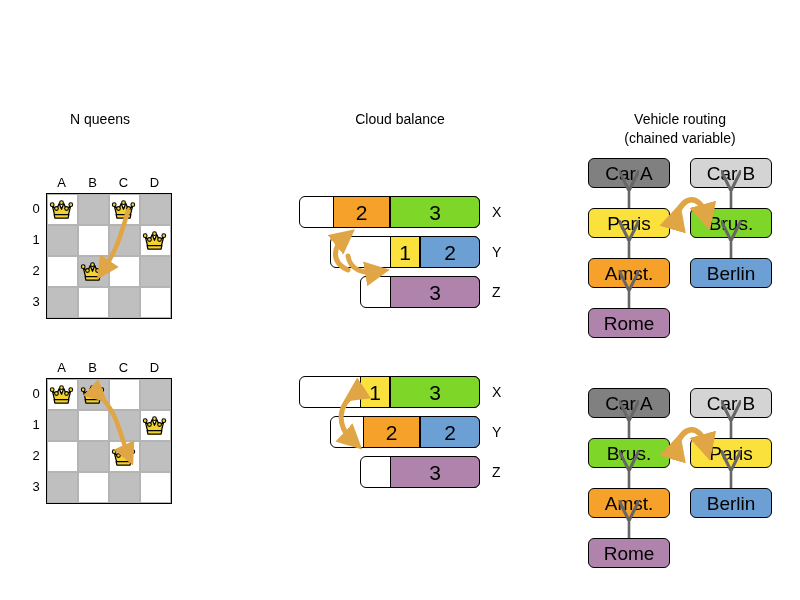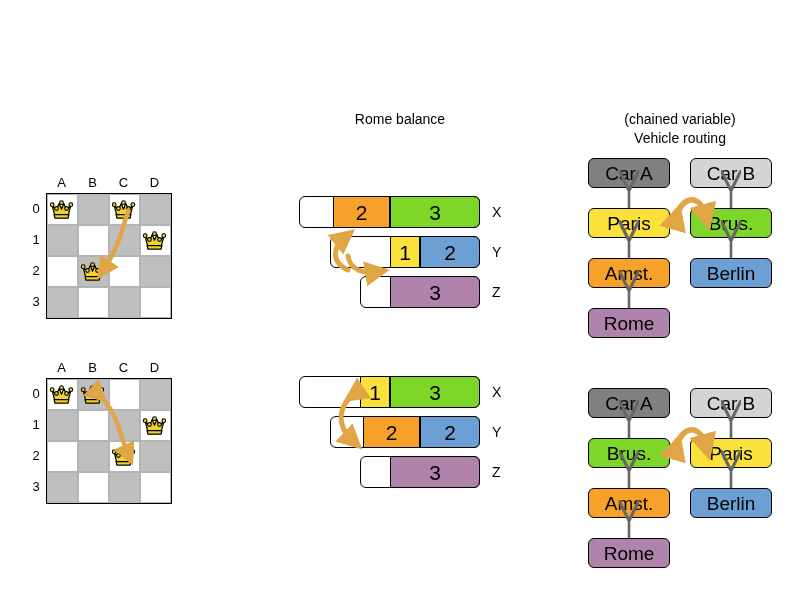--- a/index.html
+++ b/index.html
@@ -59,24 +59,25 @@
         font-size:19px;line-height:19px;color:#000;}
 
   svg.overlay{position:absolute;left:0;top:0;overflow:visible;}
 </style>
 </head>
 <body>
 
 <div class="page">
 
 
-  <div class="col-head" id="head-cloud">Rome balance</div>
+  <div class="col-head" id="head-nqueens">N queens</div>
+  <div class="col-head" id="head-cloud">Cloud balance</div>
   <div class="col-head" id="head-vrp">
+    <div>Vehicle routing</div>
     <div>(chained variable)</div>
-    <div>Vehicle routing</div>
   </div>
 
   <div class="board-wrap" id="board-before" style="left:46px;top:193px;">
       <div class="board">
         <div class="cell light" style="left: 0px; top: 0px;"></div>
         <div class="cell dark" style="left: 31px; top: 0px;"></div>
         <div class="cell light" style="left: 62px; top: 0px;"></div>
         <div class="cell dark" style="left: 93px; top: 0px;"></div>
         <div class="cell dark" style="left: 0px; top: 31px;"></div>
         <div class="cell light" style="left: 31px; top: 31px;"></div>

